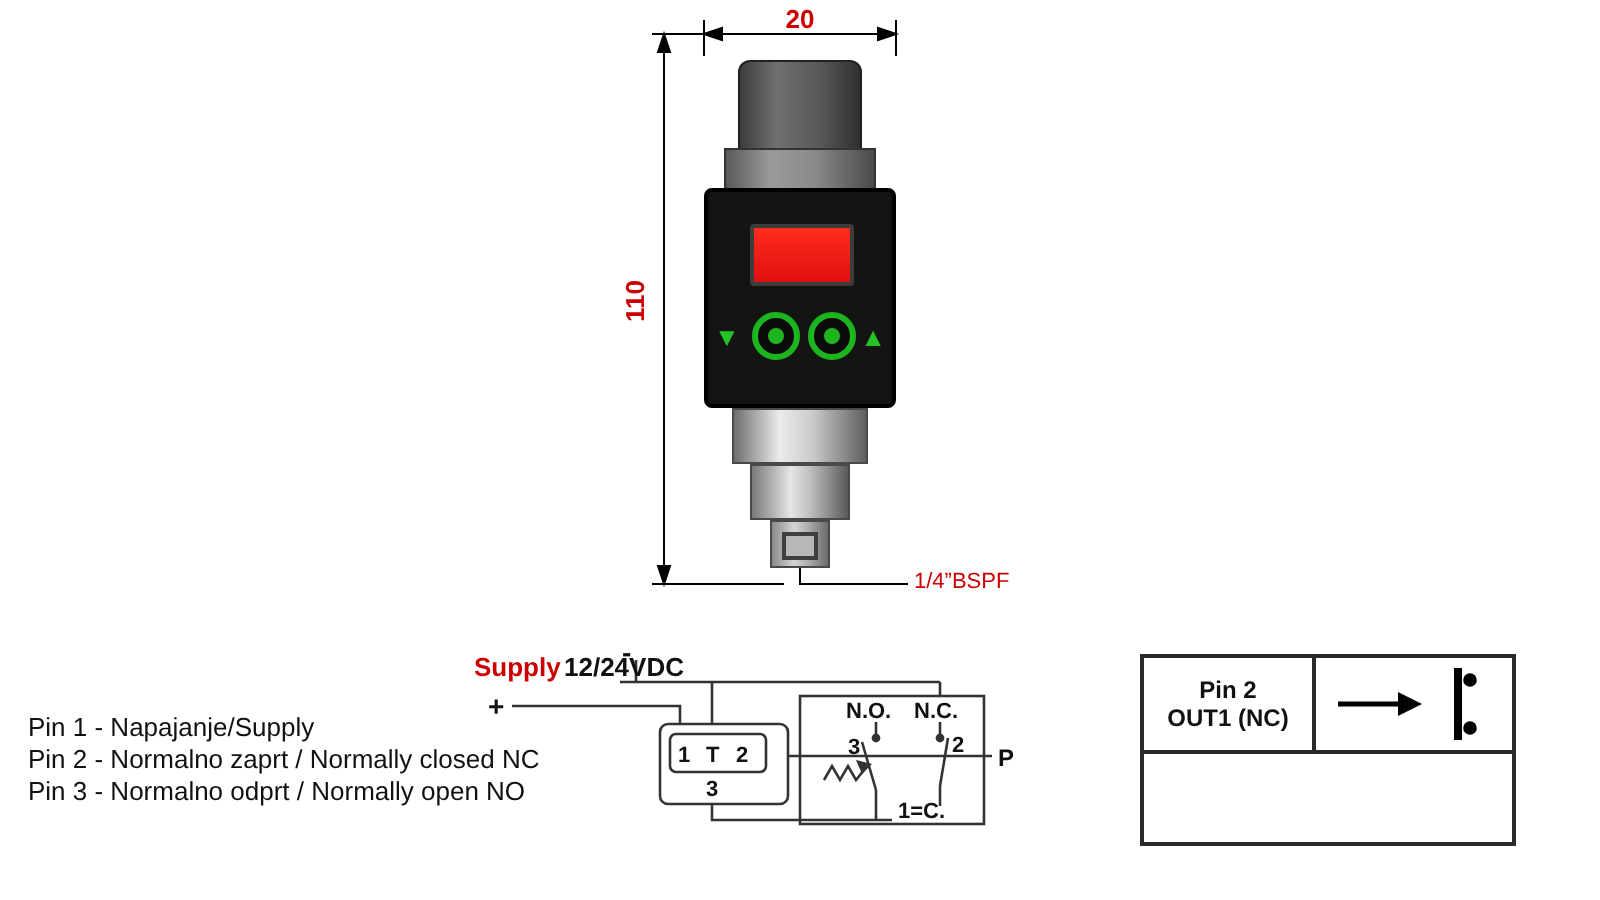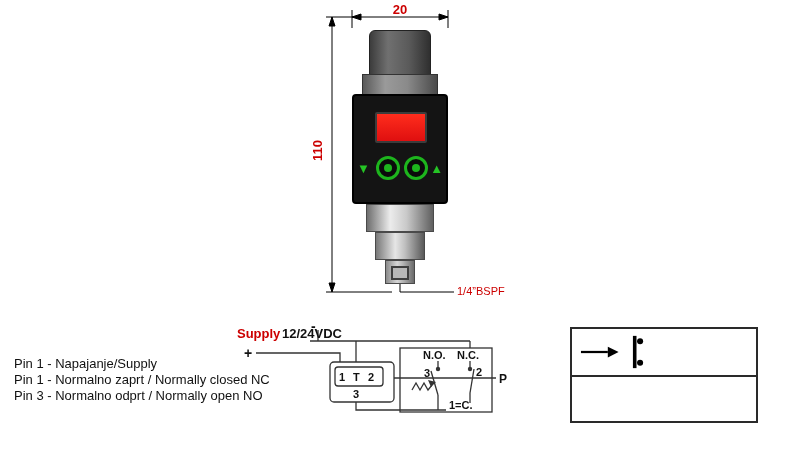--- a/index.html
+++ b/index.html
@@ -135,26 +135,30 @@
     <text x="368" y="381" font-size="11">2</text>
     <text x="353" y="398" font-size="11">3</text>
   </svg>
 
   <div class="dim dim40">20</div>
   <div class="dim dim110">110</div>
   <div class="thread-label">1/4”BSPF</div>
 
   <div class="legend">
     <span>Pin 1 - Napajanje/Supply</span>
-    <span>Pin 1 - Normalno zaprt / Normally closed NC</span>
+    <span>Pin 2 - Normalno zaprt / Normally closed NC</span>
     <span>Pin 3 - Normalno odprt / Normally open NO</span>
   </div>
 
   <div class="outtable">
     <div class="trow first">
+      <div class="tcell">
+        <span>Pin 2</span>
+        <span>OUT1 (NC)</span>
+      </div>
       <div class="tsym">
         <svg width="96" height="46" viewBox="0 0 96 46">
           <line x1="10" y1="23" x2="40" y2="23" stroke="#000" stroke-width="2.5"></line>
           <polygon points="40,17 52,23 40,29" fill="#000"></polygon>
           <line x1="70" y1="5" x2="70" y2="41" stroke="#000" stroke-width="4"></line>
           <circle cx="76" cy="11" r="3.4" fill="#000"></circle>
           <circle cx="76" cy="35" r="3.4" fill="#000"></circle>
         </svg>
       </div>
     </div>

